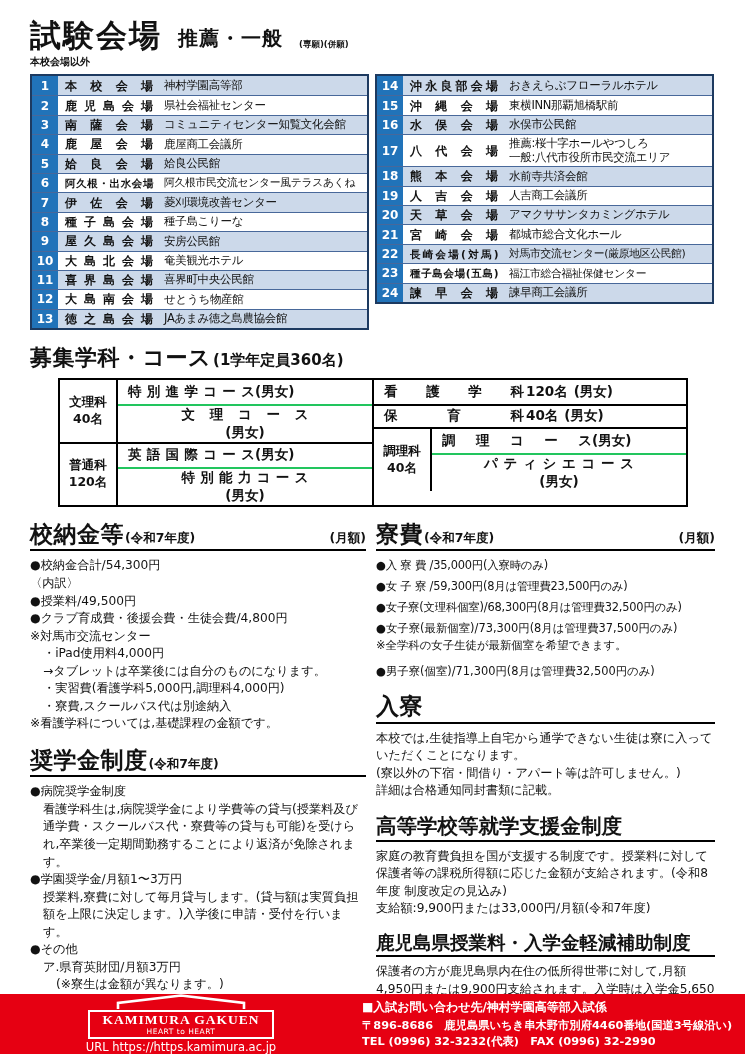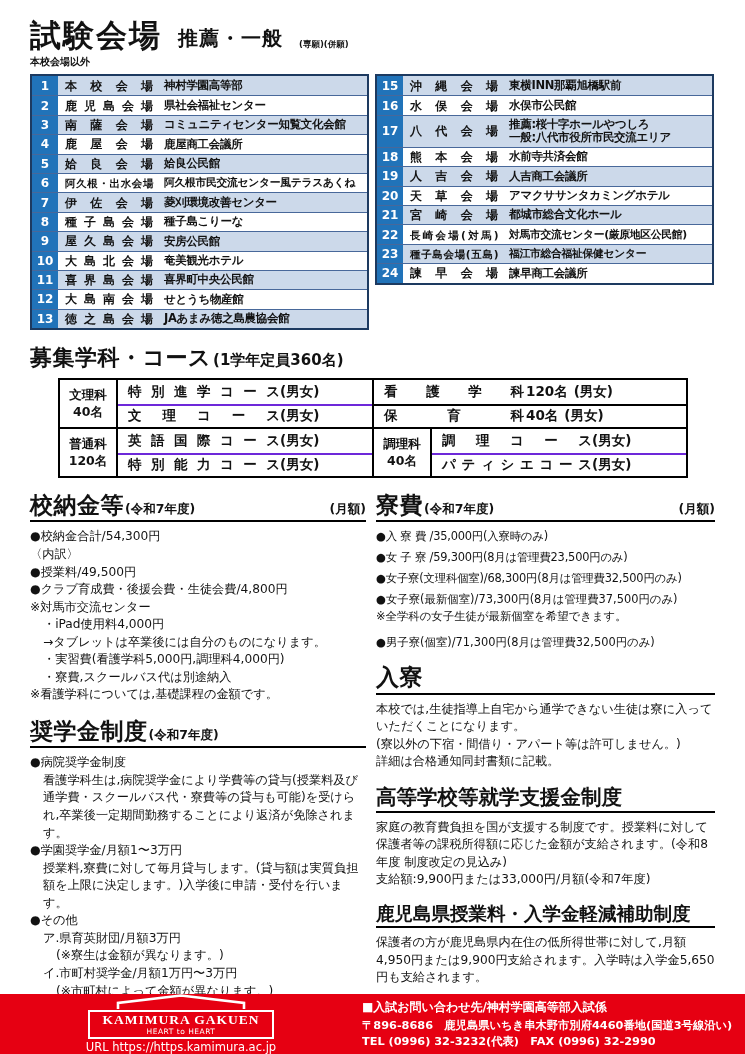--- a/index.html
+++ b/index.html
@@ -30,21 +30,21 @@
     width:26px; background:#2173b9; color:#fff; flex:0 0 26px;
     display:flex; align-items:center; justify-content:center;
     font-size:12px; font-weight:bold;
   }
   .vname {
     width:102px; flex:0 0 102px; padding:2px 7px;
     font-size:12px; font-weight:bold; line-height:14px;
     align-self:center; text-align:justify; text-align-last:justify;
   }
   .vloc {
-    flex:1; padding:2px 4px; font-size:11.5px; font-weight:bold;
+    flex:1; padding:2px 4px; font-size:11.5px; font-weight:normal;
     line-height:13.5px; align-self:center; white-space:pre-line; letter-spacing:-0.3px;
   }
   .vrow.small .vname { font-size:10.5px; letter-spacing:-0.5px; }
   .vrow.small .vloc { font-size:10.8px; }
 
   
   .rec-header { margin-top:13px; display:flex; align-items:baseline; gap:2px; }
   .rec-title { font-size:22px; font-weight:900; letter-spacing:0.5px; }
   .rec-sub { font-size:15px; font-weight:bold; }
   .rec-table { display:flex; border:2.5px solid #000; margin:5px 0 0 28px; width:630px; background:#fff; }
@@ -54,22 +54,22 @@
   .rec-group { display:grid; grid-template-columns:58px 1fr; }
   .rec-dept {
     grid-row:1 / span 2; border-right:2px solid #000;
     display:flex; flex-direction:column; align-items:center; justify-content:center;
     font-size:12.5px; font-weight:bold; line-height:1.35;
   }
   .rec-course, .rec-fullrow {
     min-height:23.5px; display:flex; align-items:center; padding:0 10px;
     font-size:13.5px; font-weight:bold;
   }
-  .rec-course + .rec-course { border-top:2px solid #6d28d9; }
-  .cname { display:inline-block; width:152px; text-align:justify; text-align-last:justify; }
+  .rec-course + .rec-course { border-top:2px solid #22c55e;flex-direction:column; }
+  .cname { display:inline-block; width:127px; text-align:justify; text-align-last:justify; }
   .cname.wide { width:150px; }
   .ccap { margin:0 6px 0 2px; }
   .rec-fullrow .cname { width:140px; }
 
   
   .cols { display:flex; gap:10px; margin-top:15px; }
   .col-left { width:336px; flex:0 0 336px; }
   .col-right { flex:1; }
   .section { margin-top:0; }
   .section + .section { margin-top:15px; }
@@ -193,20 +193,25 @@
         </div>
 
         <div class="vrow">
           <div class="vno">13</div>
           <div class="vname">徳之島会場</div>
           <div class="vloc">JAあまみ徳之島農協会館</div>
         </div>
       </div>
     <div class="vtable">
 
+        <div class="vrow">
+          <div class="vno">14</div>
+          <div class="vname">沖永良部会場</div>
+          <div class="vloc">おきえらぶフローラルホテル</div>
+        </div>
 
         <div class="vrow">
           <div class="vno">15</div>
           <div class="vname">沖縄会場</div>
           <div class="vloc">東横INN那覇旭橋駅前</div>
         </div>
 
         <div class="vrow">
           <div class="vno">16</div>
           <div class="vname">水俣会場</div>

